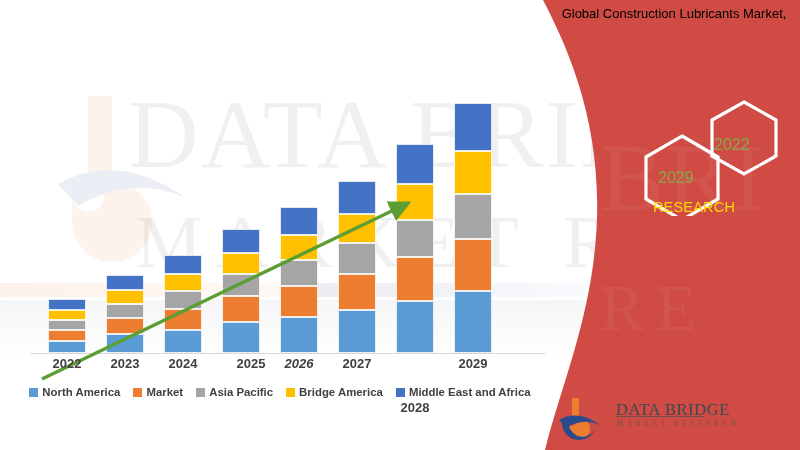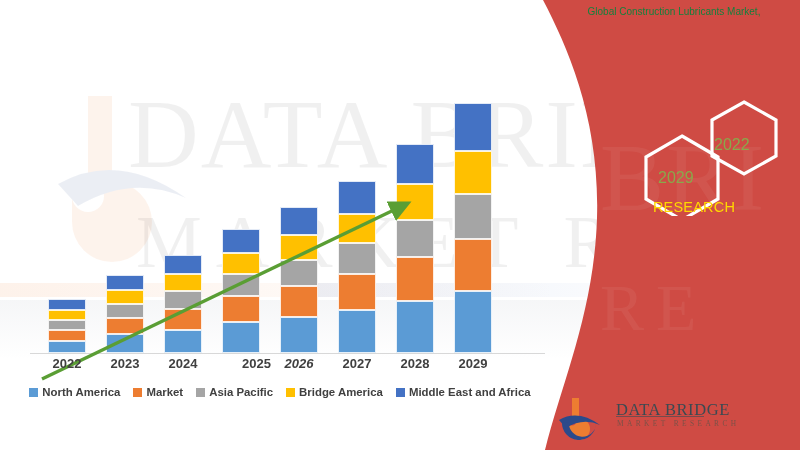--- a/index.html
+++ b/index.html
@@ -74,21 +74,21 @@
     position:absolute; top:430px; font-family:"Liberation Serif", serif;
     font-size:8.2px; color:#231f20; white-space:nowrap;
   }
   .foot-left { left:12px; }
   .foot-right{ left:288px; }
 
   
   .panel { position:absolute; left:0; top:0; width:800px; height:450px; }
   .panel-title {
     position:absolute; left:548px; top:4px; width:252px;
-    text-align:center; color:#15803d; font-size:10px; line-height:1.5;
+    text-align:center; color:#000000; font-size:13px; line-height:1.5;
     font-weight:400;
   }
   .hexes { position:absolute; left:620px; top:96px; width:180px; height:120px; }
   .hex-label {
     position:absolute; color:#8aa84b; font-size:16px; font-weight:400;
     font-family:"Liberation Sans", sans-serif;
   }
   .hex-2022-label { left:94px; top:40px; }
   .hex-2029-label { left:38px; top:73px; }
 
@@ -196,24 +196,24 @@
         </marker>
       </defs>
       <line x1="42" y1="195" x2="398" y2="24" stroke="#5a9e34" stroke-width="3.4" marker-end="url(#ah)"></line>
     </svg>
   </div>
 
   <div class="xlabels" id="xlabels">
       <div class="xlab" style="left: 37px;">2022</div>
       <div class="xlab" style="left: 95px;">2023</div>
       <div class="xlab" style="left: 153px;">2024</div>
-      <div class="xlab" style="left: 211px; text-align: right;">2025</div>
+      <div class="xlab" style="left: 221px;">2025</div>
       <div class="xlab" style="left: 269px; font-style: italic;">2026</div>
       <div class="xlab" style="left: 327px;">2027</div>
-      <div class="xlab" style="left: 385px;">2028</div>
+      <div class="xlab" style="left: 385px; margin-top: 44px;">2028</div>
       <div class="xlab" style="left: 443px;">2029</div>
     </div>
 
   <div class="legend" id="legend">
       <div class="lg-item">
         <span class="lg-sw" style="background: rgb(91, 155, 213);"></span>
         <span>North America</span>
       </div>
       <div class="lg-item">
         <span class="lg-sw" style="background: rgb(237, 125, 49);"></span>

